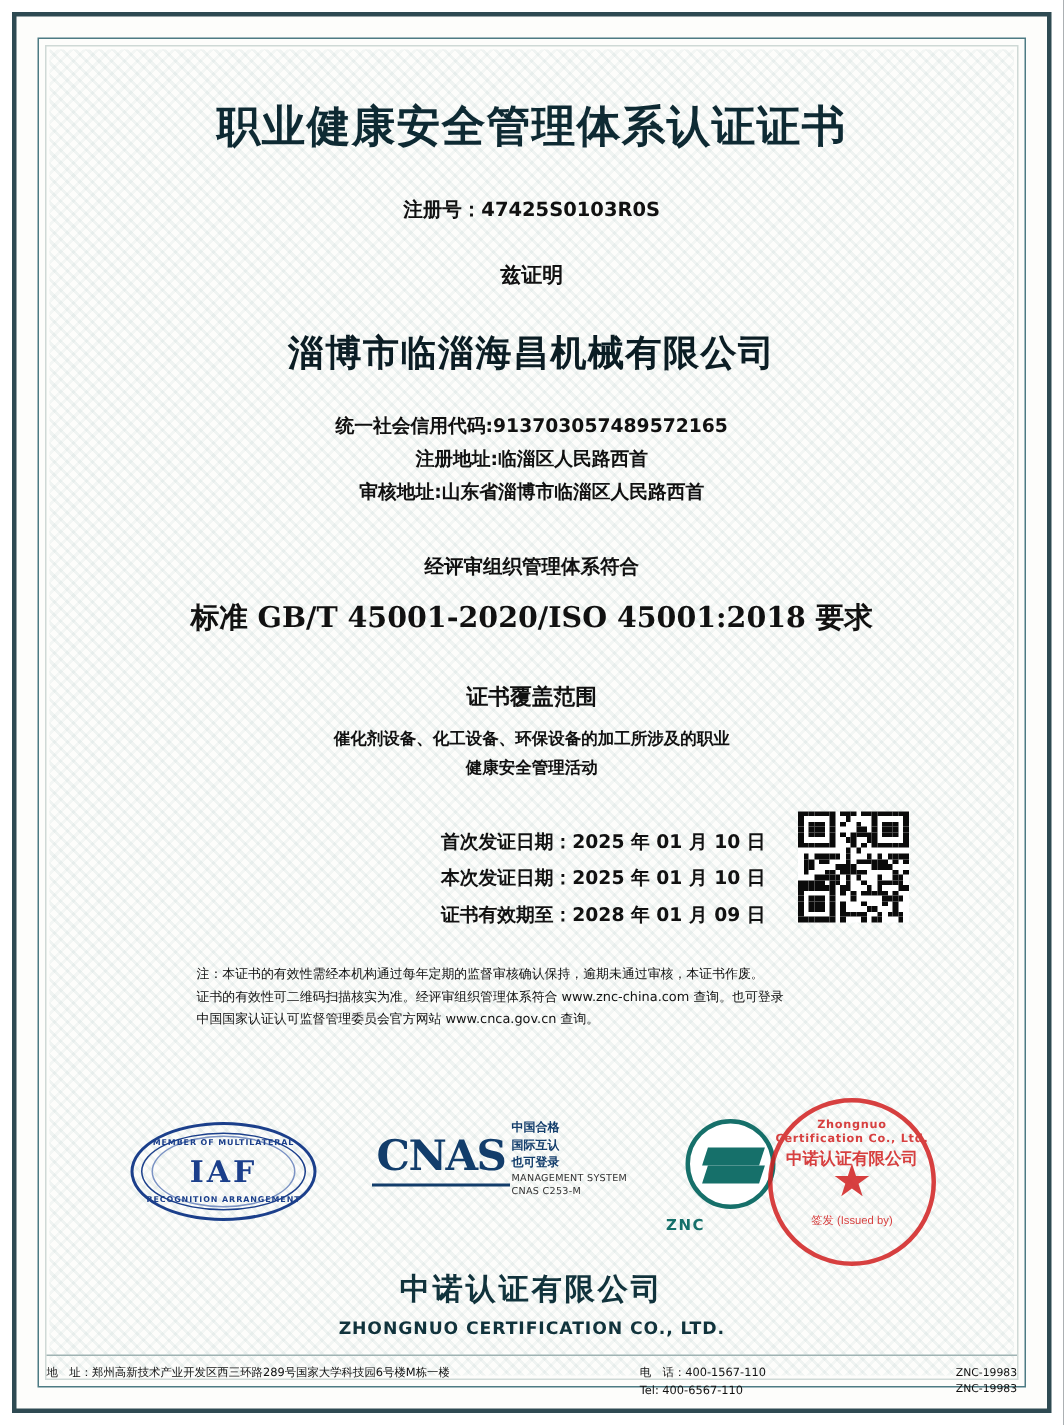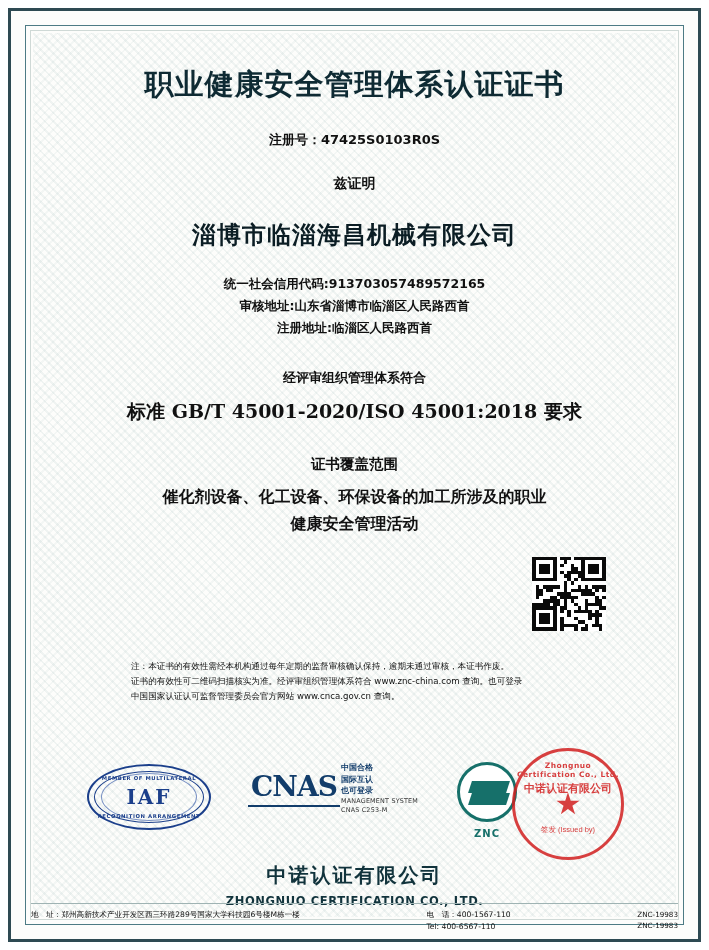--- a/index.html
+++ b/index.html
@@ -129,21 +129,21 @@
     text-align: center;
     font-family: "DejaVu Sans", sans-serif;
     color: #111;
   }
   .scope-block .scope-title {
     font-size: 14.5px;
     font-weight: bold;
   }
   .scope-block .scope-line {
     margin-top: 10px;
-    font-size: 16px;
+    font-size: 11px;
     font-weight: bold;
     line-height: 1.6;
   }
 
   
   .dates-row {
     position: relative;
     width: 100%;
     margin-top: 28px;
     height: 88px;
@@ -276,21 +276,21 @@
     color: #333;
     font-weight: normal;
     letter-spacing: 0.2px;
   }
 
   .znc {
     position: absolute;
     left: 405px;
     top: 14px;
     width: 86px;
-    text-align: center;
+    text-align: left;
   }
   .znc .znc-mark {
     width: 60px;
     height: 60px;
     margin: 0 auto;
     border-radius: 50%;
     border: 3px solid #16706a;
     position: relative;
     box-sizing: border-box;
     background: #fff;
@@ -431,36 +431,47 @@
       <div class="reg-no">
         <span>注册号：</span><span>47425S0103R0S</span>
       </div>
 
       <div class="hereby">兹证明</div>
 
       <div class="company">淄博市临淄海昌机械有限公司</div>
 
       <div class="id-block">
         <div>统一社会信用代码:913703057489572165</div>
+        <div>注册地址:临淄区人民路西首</div>
         <div>审核地址:山东省淄博市临淄区人民路西首</div>
-        <div>注册地址:临淄区人民路西首</div>
       </div>
 
       <div class="standard-block">
         <div class="line1">经评审组织管理体系符合</div>
         <div class="line2">标准 GB/T 45001-2020/ISO 45001:2018 要求</div>
       </div>
 
       <div class="scope-block">
         <div class="scope-title">证书覆盖范围</div>
         <div class="scope-line">催化剂设备、化工设备、环保设备的加工所涉及的职业</div>
         <div class="scope-line" style="margin-top:2px">健康安全管理活动</div>
       </div>
 
       <div class="dates-row">
+        <div class="dates">
+          <div>
+            <span>首次发证日期：</span><span>2025 年 01 月 10 日</span>
+          </div>
+          <div>
+            <span>本次发证日期：</span><span>2025 年 01 月 10 日</span>
+          </div>
+          <div>
+            <span>证书有效期至：</span><span>2028 年 01 月 09 日</span>
+          </div>
+        </div>
         <div class="qr" id="qr-code">
             <i></i>
             <i></i>
             <i></i>
             <i></i>
             <i></i>
             <i></i>
             <i></i>
             <i style="background: transparent;"></i>
             <i></i>

